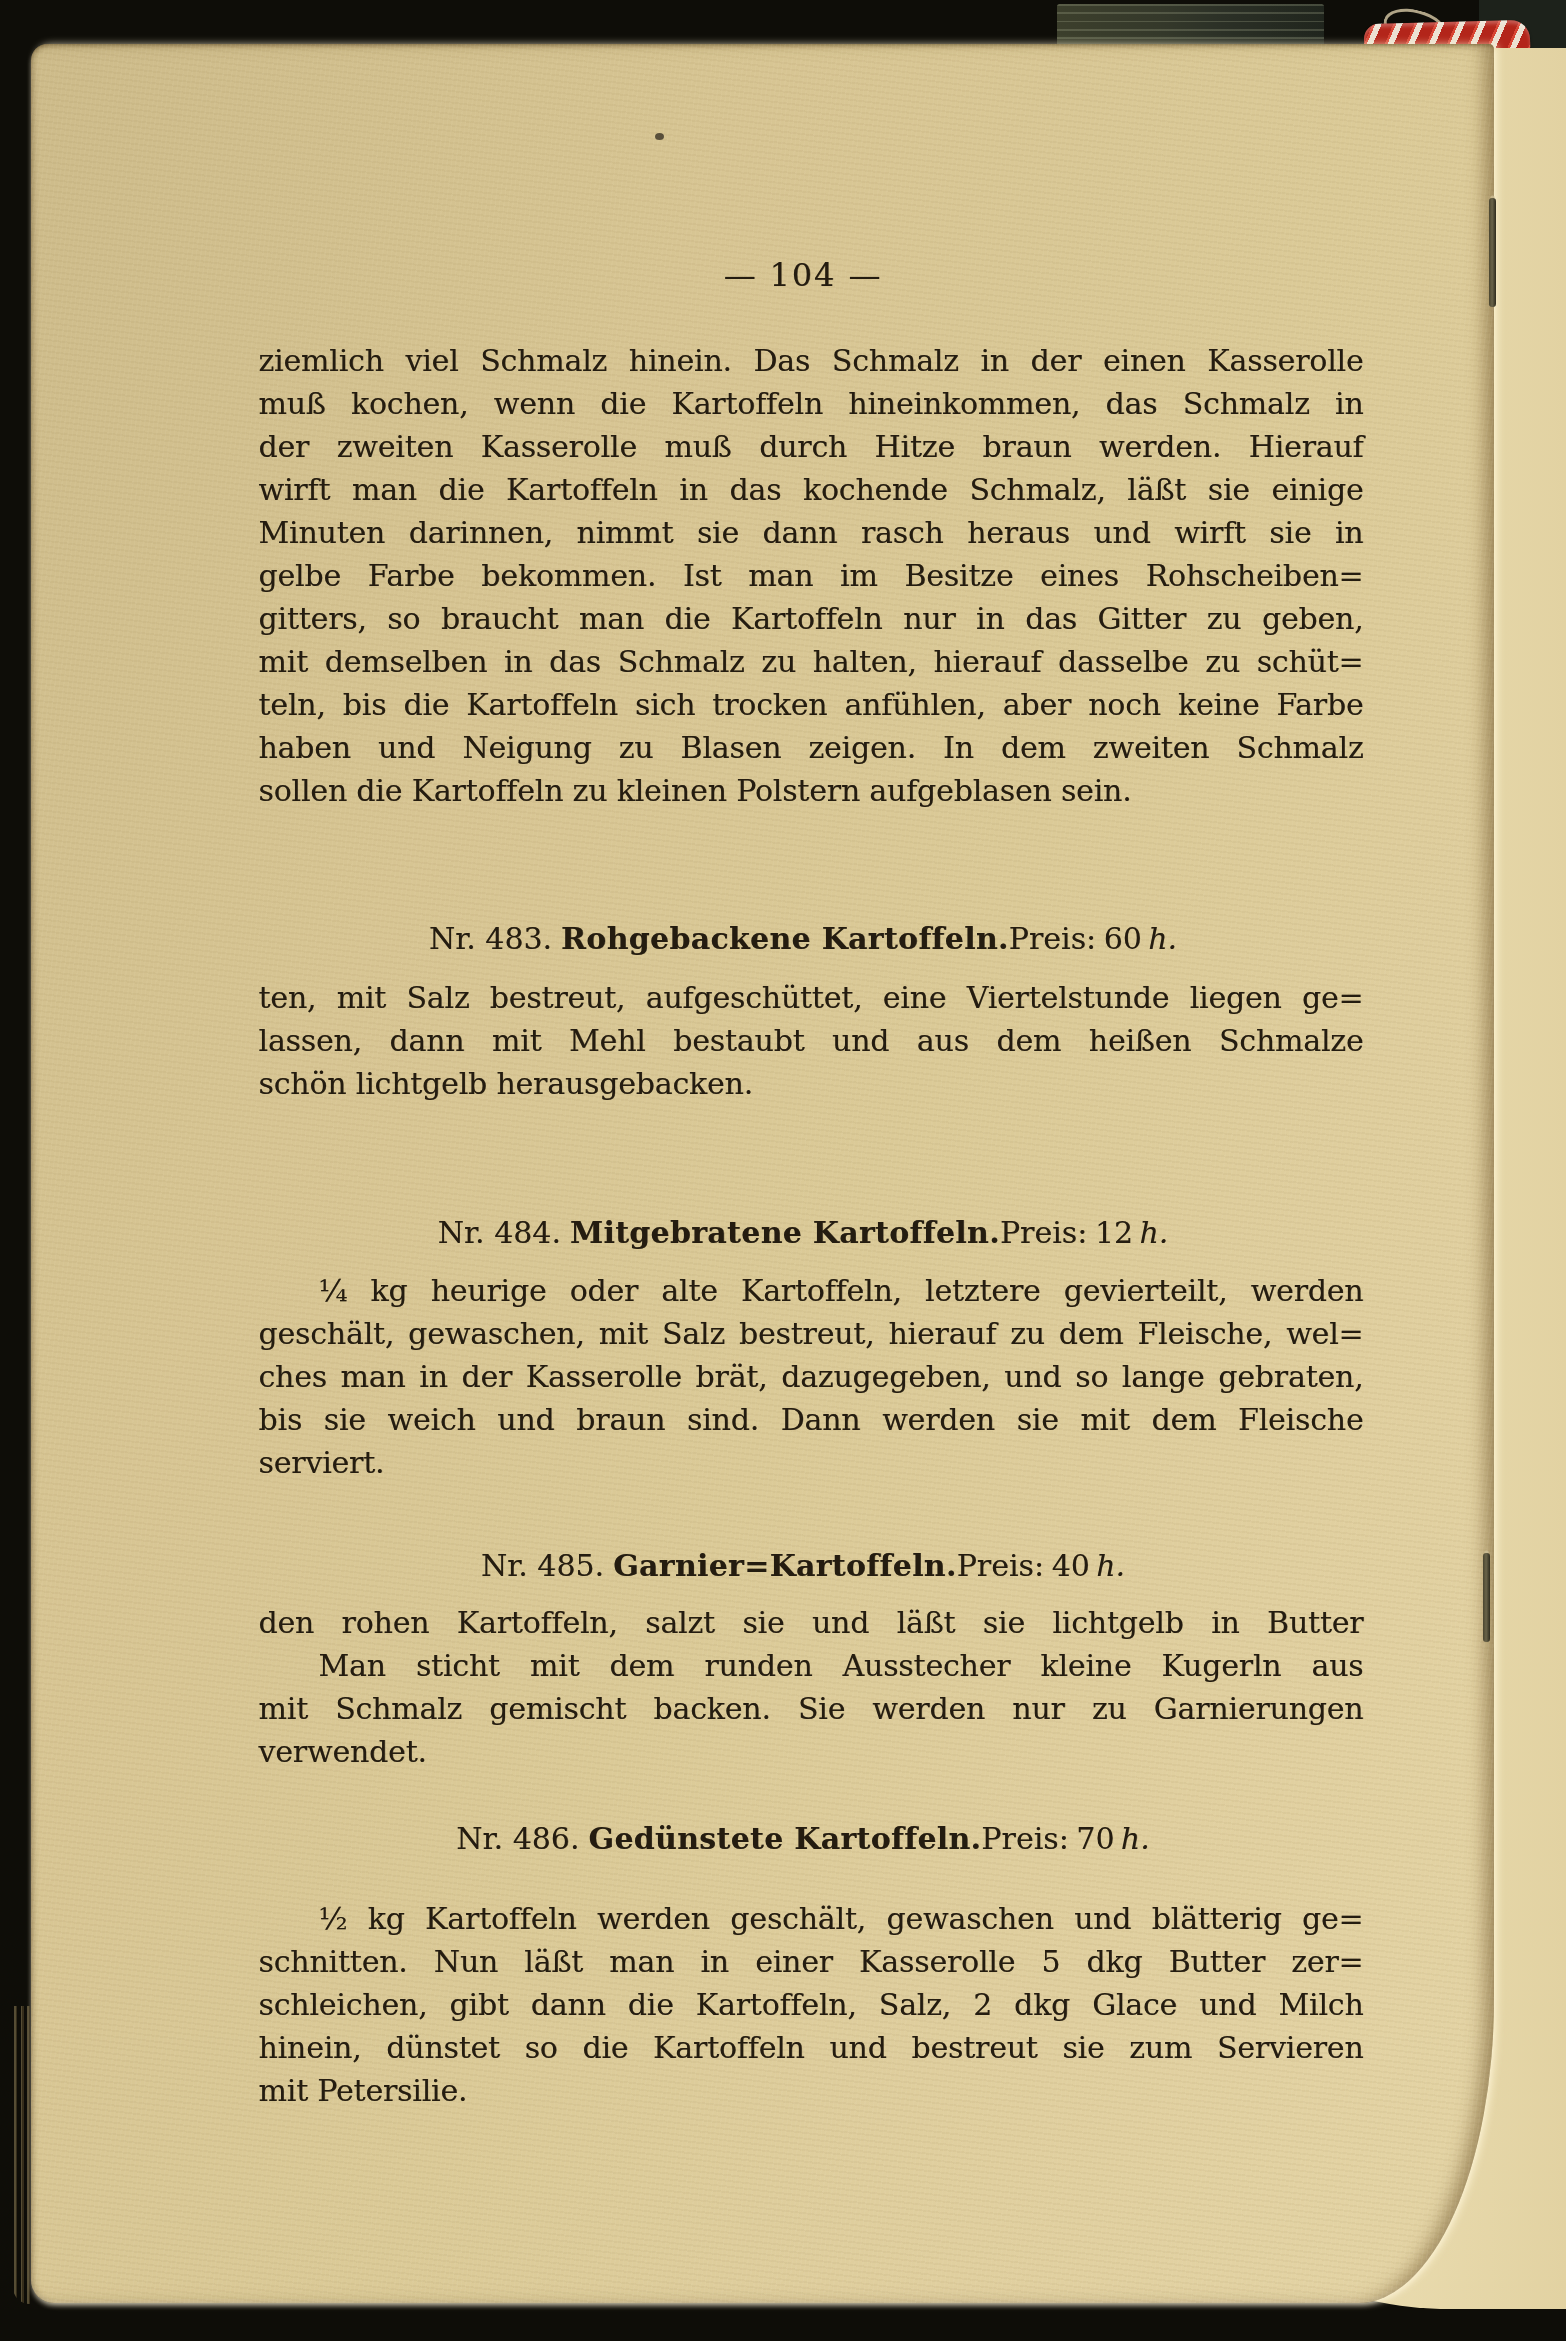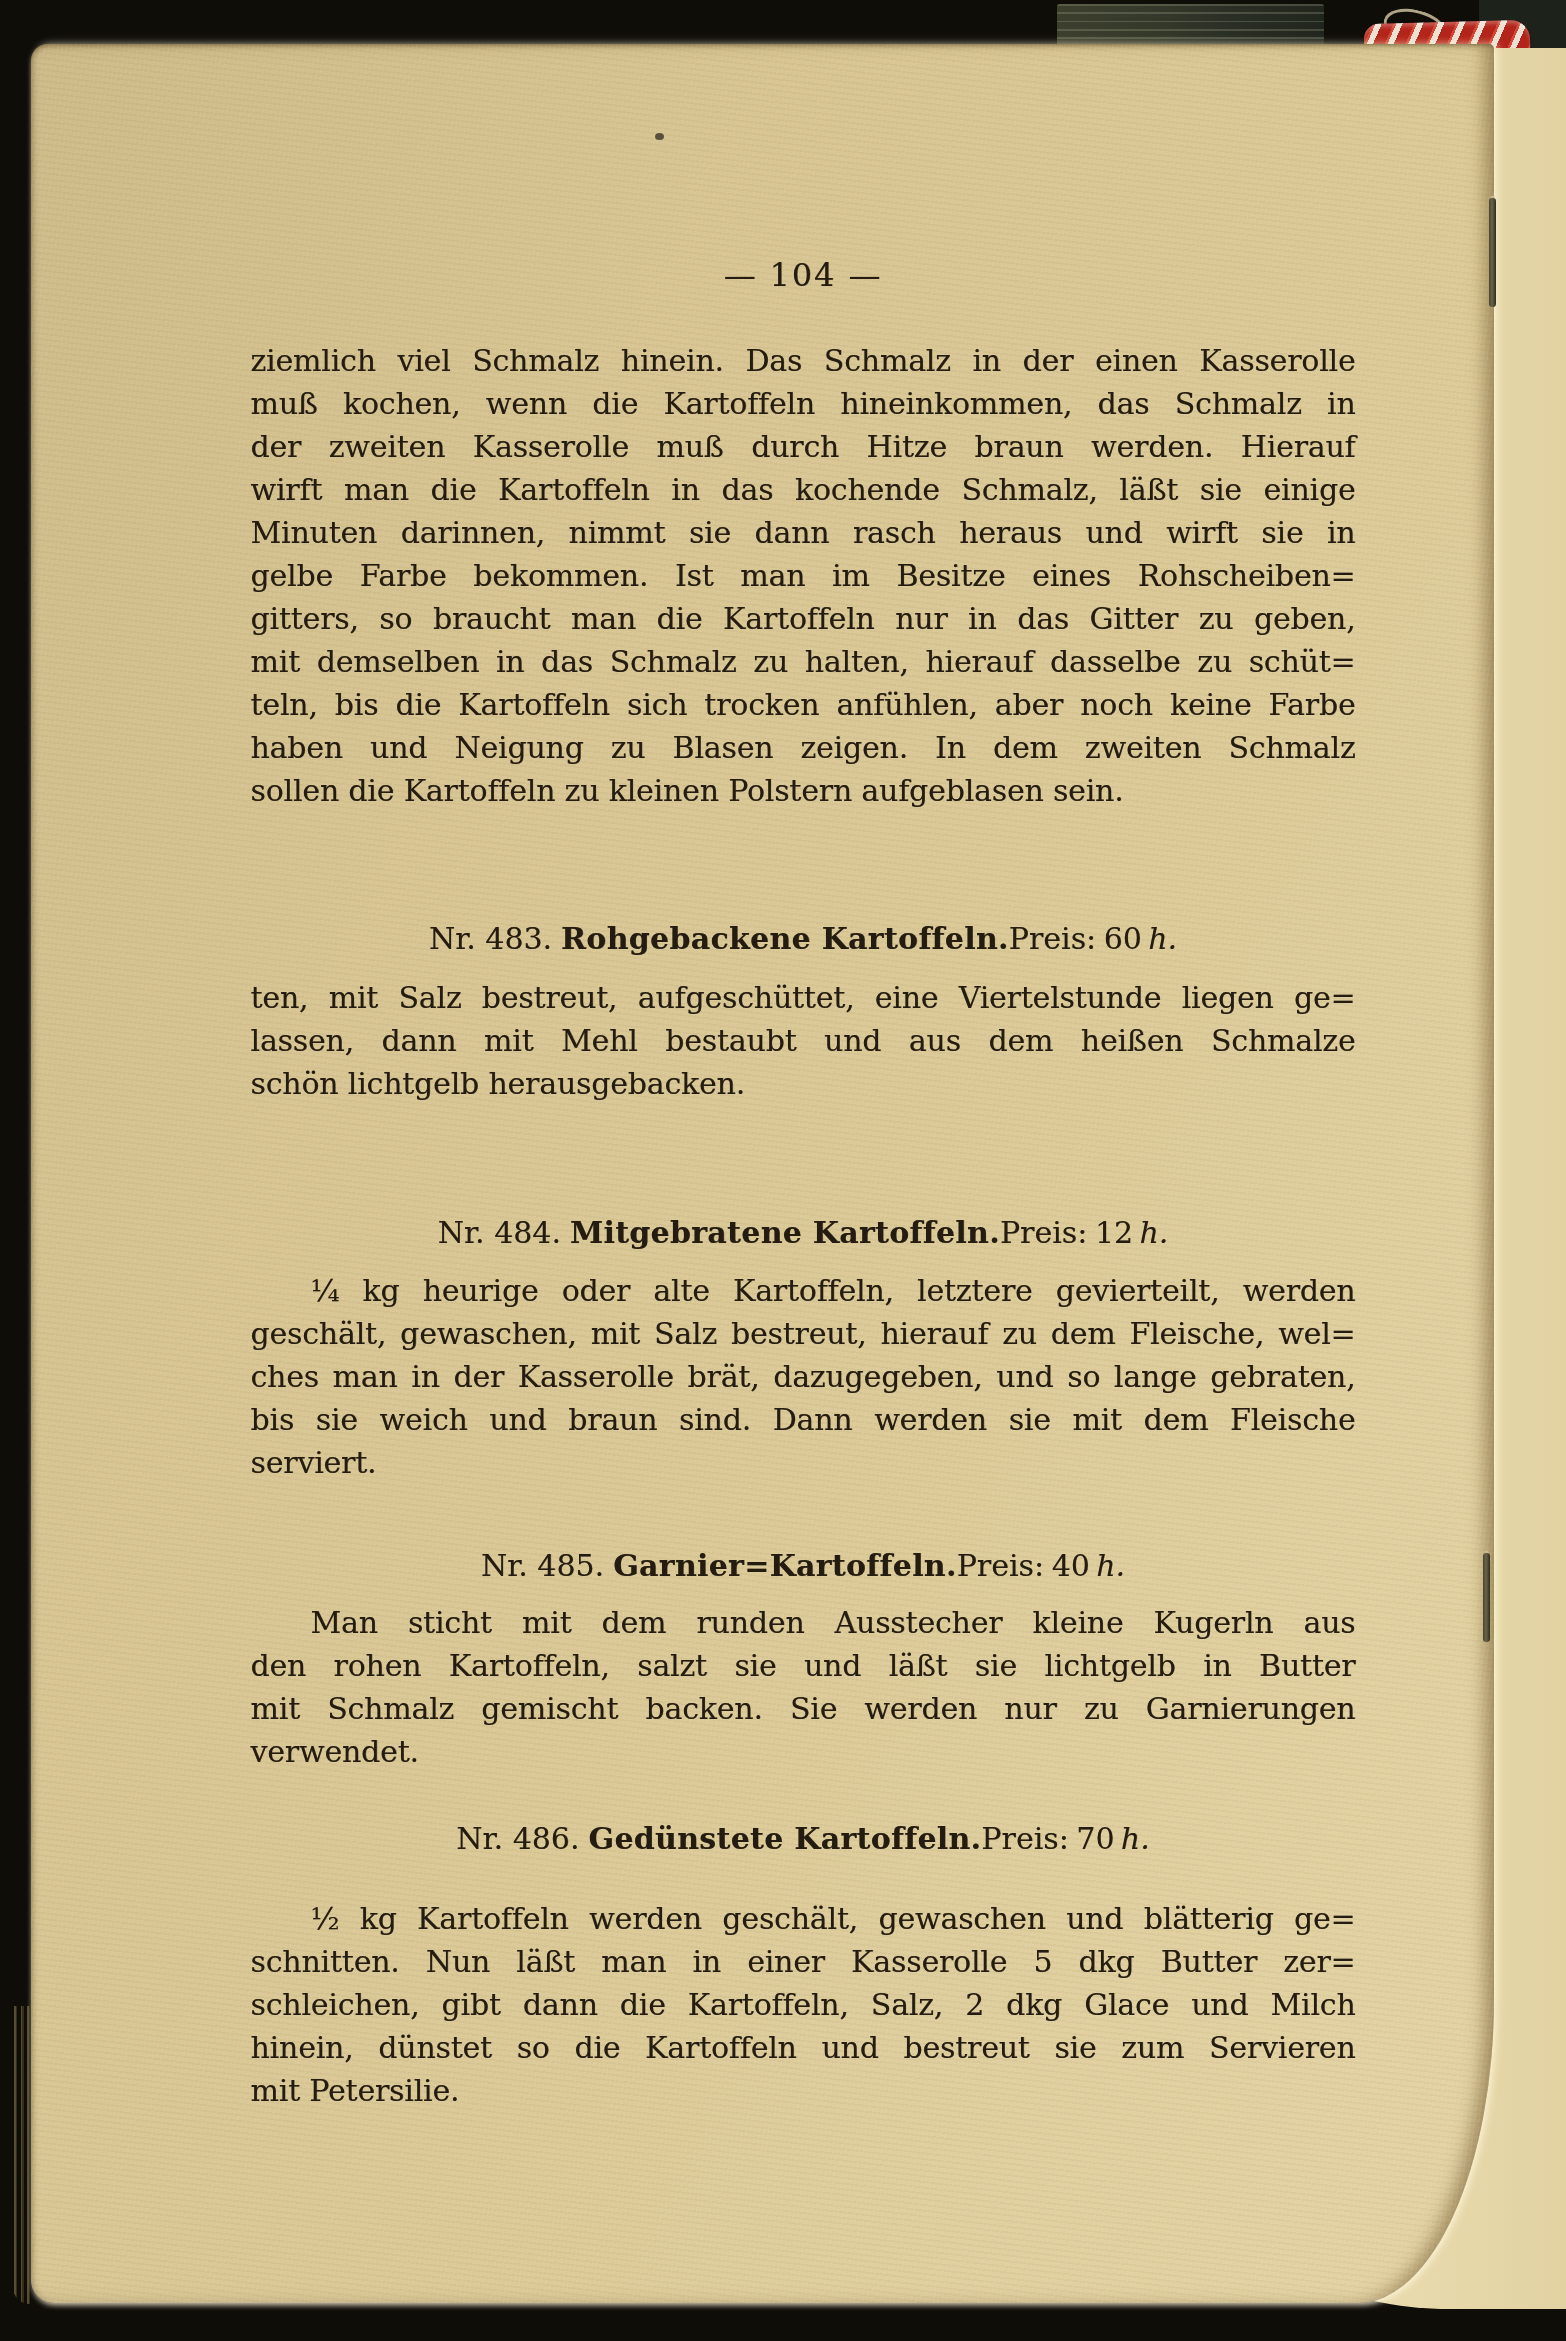--- a/index.html
+++ b/index.html
@@ -95,21 +95,21 @@
     position:absolute;left:624px;top:89px;width:9px;height:7px;
     background:#3a3326;border-radius:50%;opacity:.8;filter:blur(0.4px);
   }
 
   
   .txt{color:#241c10;text-shadow:0.3px 0.4px 0 rgba(42,31,15,.5);}
   .text-col{position:absolute;left:220px;width:1105px;}
   .page-number{
     top:212px;text-align:center;font-size:32px;letter-spacing:1.9px;
   }
-  .para{font-size:30px;letter-spacing:-0.2px;}
+  .para{font-size:30px;letter-spacing:-0.2px;margin-left:8px;}
   .jline{height:43px;line-height:43px;text-align:justify;text-align-last:justify;-moz-text-align-last:justify;white-space:nowrap;}
   .jlast{text-align:center;text-align-last:left;-moz-text-align-last:left;}
   .indent{padding-left:60px;}
   .intro-para{top:295px;}
   .recipe-head{
     position:absolute;left:220px;width:1105px;
     text-align:center;font-size:30px;height:39px;line-height:39px;white-space:nowrap;
   }
   .recipe-head .num{margin-right:9px;}
   .recipe-head .title{font-weight:bold;letter-spacing:0.3px;}
@@ -172,22 +172,22 @@
       <div class="jline txt">geschält, gewaschen, mit Salz bestreut, hierauf zu dem Fleische, wel=</div>
       <div class="jline txt">ches man in der Kasserolle brät, dazugegeben, und so lange gebraten,</div>
       <div class="jline txt">bis sie weich und braun sind. Dann werden sie mit dem Fleische</div>
       <div class="jline jlast txt">serviert.</div>
     </div>
 
     <div class="recipe-head head-485 txt">
       <span class="num">Nr. 485.</span><span class="title">Garnier=Kartoffeln.</span><span class="price-label">Preis:</span><span class="price-value">40</span><span class="price-unit">h.</span>
     </div>
     <div class="text-col para body-485">
+      <div class="jline txt">den rohen Kartoffeln, salzt sie und läßt sie lichtgelb in Butter</div>
       <div class="jline indent txt">Man sticht mit dem runden Ausstecher kleine Kugerln aus</div>
-      <div class="jline txt">den rohen Kartoffeln, salzt sie und läßt sie lichtgelb in Butter</div>
       <div class="jline txt">mit Schmalz gemischt backen. Sie werden nur zu Garnierungen</div>
       <div class="jline jlast txt">verwendet.</div>
     </div>
 
     <div class="recipe-head head-486 txt">
       <span class="num">Nr. 486.</span><span class="title">Gedünstete Kartoffeln.</span><span class="price-label">Preis:</span><span class="price-value">70</span><span class="price-unit">h.</span>
     </div>
     <div class="text-col para body-486">
       <div class="jline indent txt">½ kg Kartoffeln werden geschält, gewaschen und blätterig ge=</div>
       <div class="jline txt">schnitten. Nun läßt man in einer Kasserolle 5 dkg Butter zer=</div>

